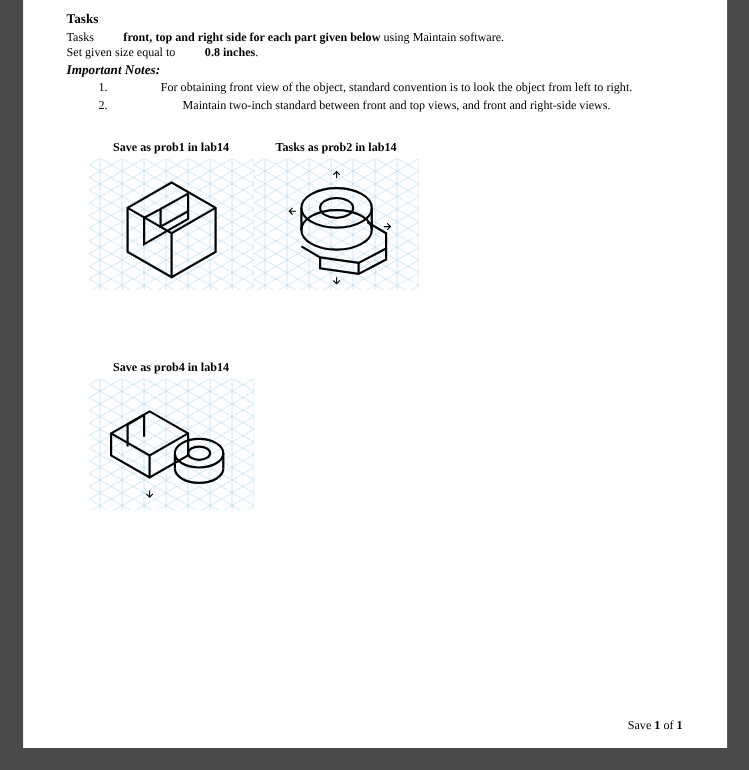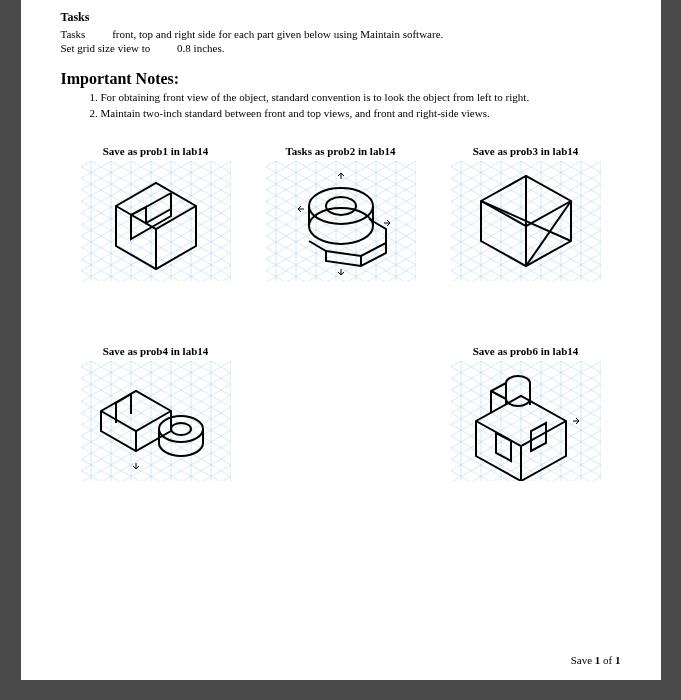--- a/index.html
+++ b/index.html
@@ -27,40 +27,41 @@
     .section-title {
       font-weight: bold;
       font-size: 12px;
       margin-bottom: 2px;
     }
     .body-text {
       font-size: 11px;
       line-height: 1.3;
     }
     .body-text .bold {
-      font-weight: normal;
+      font-weight: bold;
       padding-left: 24px;
     }
     .notes-heading {
       font-weight: bold;
-      font-size: 16px;
-      margin-top: 14px;
+      font-size: 12px;
       margin-bottom: 2px;
+      font-style: italic;
     }
     .notes-list {
       font-size: 11px;
       line-height: 1.35;
       padding-left: 40px;
     }
     .notes-list li {
       margin-bottom: 2px;
+      text-align: center;
     }
     .figures-row {
       display: flex;
-      justify-content: space-between;
+      justify-content: flex-start;
       margin-top: 24px;
       padding: 0 20px;
       font-family: Liberation Serif, serif;
     }
     .figure-col {
       width: 150px;
       text-align: center;
     }
     .figure-caption {
       font-size: 11px;
@@ -93,21 +94,21 @@
 </head>
 <body>
 
 <div class="page">
 
   <div class="section-title">Tasks</div>
   <div class="body-text">
     <span>Tasks </span><span class="bold">front, top and right side for each part given below</span><span> using Maintain software.</span>
   </div>
   <div class="body-text">
-    <span>Set grid size view to </span><span class="bold">0.8 inches</span><span>.</span>
+    <span>Set given size equal to </span><span class="bold">0.8 inches</span><span>.</span>
   </div>
 
   <div class="notes-heading">Important Notes:</div>
   <ol class="notes-list">
     <li>
       <span>For obtaining </span><span class="bold">front view</span><span> of the object, standard convention is to look the object from </span><span class="bold">left to right</span><span>.</span>
     </li>
     <li>Maintain two-inch standard between front and top views, and front and right-side views.</li>
   </ol>
 
@@ -152,36 +153,20 @@
           </g>
           <g stroke="#000" stroke-width="1" fill="none">
             <path d="M75 18 L75 12 M72 15 L75 12 L78 15"></path>
             <path d="M75 108 L75 114 M72 111 L75 114 L78 111"></path>
             <path d="M38 48 L32 48 M35 45 L32 48 L35 51"></path>
             <path d="M118 62 L124 62 M121 59 L124 62 L121 65"></path>
           </g>
         </svg>
       </div>
     </div>
-    <div class="figure-col">
-      <div class="figure-caption">Save as prob3 in lab14</div>
-      <div class="figure-box iso-grid">
-        <svg width="150" height="120" viewBox="0 0 150 120">
-          <rect width="150" height="120" fill="url(#iso1)"></rect>
-          <g stroke="#000" stroke-width="2" fill="none">
-            <path d="M30 40 L75 15 L120 40 L120 80 L75 105 L30 80 Z"></path>
-            <path d="M30 40 L75 65 L120 40"></path>
-            <path d="M75 65 L75 105"></path>
-            <path d="M75 15 L75 65"></path>
-            <path d="M30 40 L120 80"></path>
-            <path d="M120 40 L75 105"></path>
-          </g>
-        </svg>
-      </div>
-    </div>
   </div>
 
   <div class="figures-row second">
     <div class="figure-col">
       <div class="figure-caption">Save as prob4 in lab14</div>
       <div class="figure-box iso-grid">
         <svg width="150" height="120" viewBox="0 0 150 120">
           <rect width="150" height="120" fill="url(#iso1)"></rect>
           <g stroke="#000" stroke-width="2" fill="none">
             <path d="M20 50 L55 30 L90 50 L90 70 L55 90 L20 70 Z"></path>
@@ -194,41 +179,19 @@
             <path d="M78 68 L78 82"></path>
             <path d="M122 68 L122 82"></path>
             <path d="M78 82 A22 13 0 0 0 122 82"></path>
           </g>
           <g stroke="#000" stroke-width="1" fill="none">
             <path d="M55 102 L55 108 M52 105 L55 108 L58 105"></path>
           </g>
         </svg>
       </div>
     </div>
-    <div class="figure-col">
-      <div class="figure-caption">Save as prob6 in lab14</div>
-      <div class="figure-box iso-grid">
-        <svg width="150" height="120" viewBox="0 0 150 120">
-          <rect width="150" height="120" fill="url(#iso1)"></rect>
-          <g stroke="#000" stroke-width="2" fill="none">
-            <path d="M25 60 L70 35 L115 60 L115 95 L70 120 L25 95 Z"></path>
-            <path d="M25 60 L70 85 L115 60"></path>
-            <path d="M70 85 L70 120"></path>
-            <path d="M40 52 L40 30 L55 22 L55 44"></path>
-            <path d="M40 30 L55 38"></path>
-            <path d="M55 22 A12 7 0 0 1 79 22 L79 44"></path>
-            <path d="M55 38 A12 7 0 0 0 79 38"></path>
-            <path d="M45 72 L45 92 L60 100 L60 80 Z"></path>
-            <path d="M80 70 L80 90 L95 82 L95 62 Z"></path>
-          </g>
-          <g stroke="#000" stroke-width="1" fill="none">
-            <path d="M122 60 L128 60 M125 57 L128 60 L125 63"></path>
-          </g>
-        </svg>
-      </div>
-    </div>
   </div>
 
   <div class="page-footer">
     <span>Save </span><span class="bold">1</span><span> of </span><span class="bold">1</span>
   </div>
 
 </div>
 
 </body></html>

